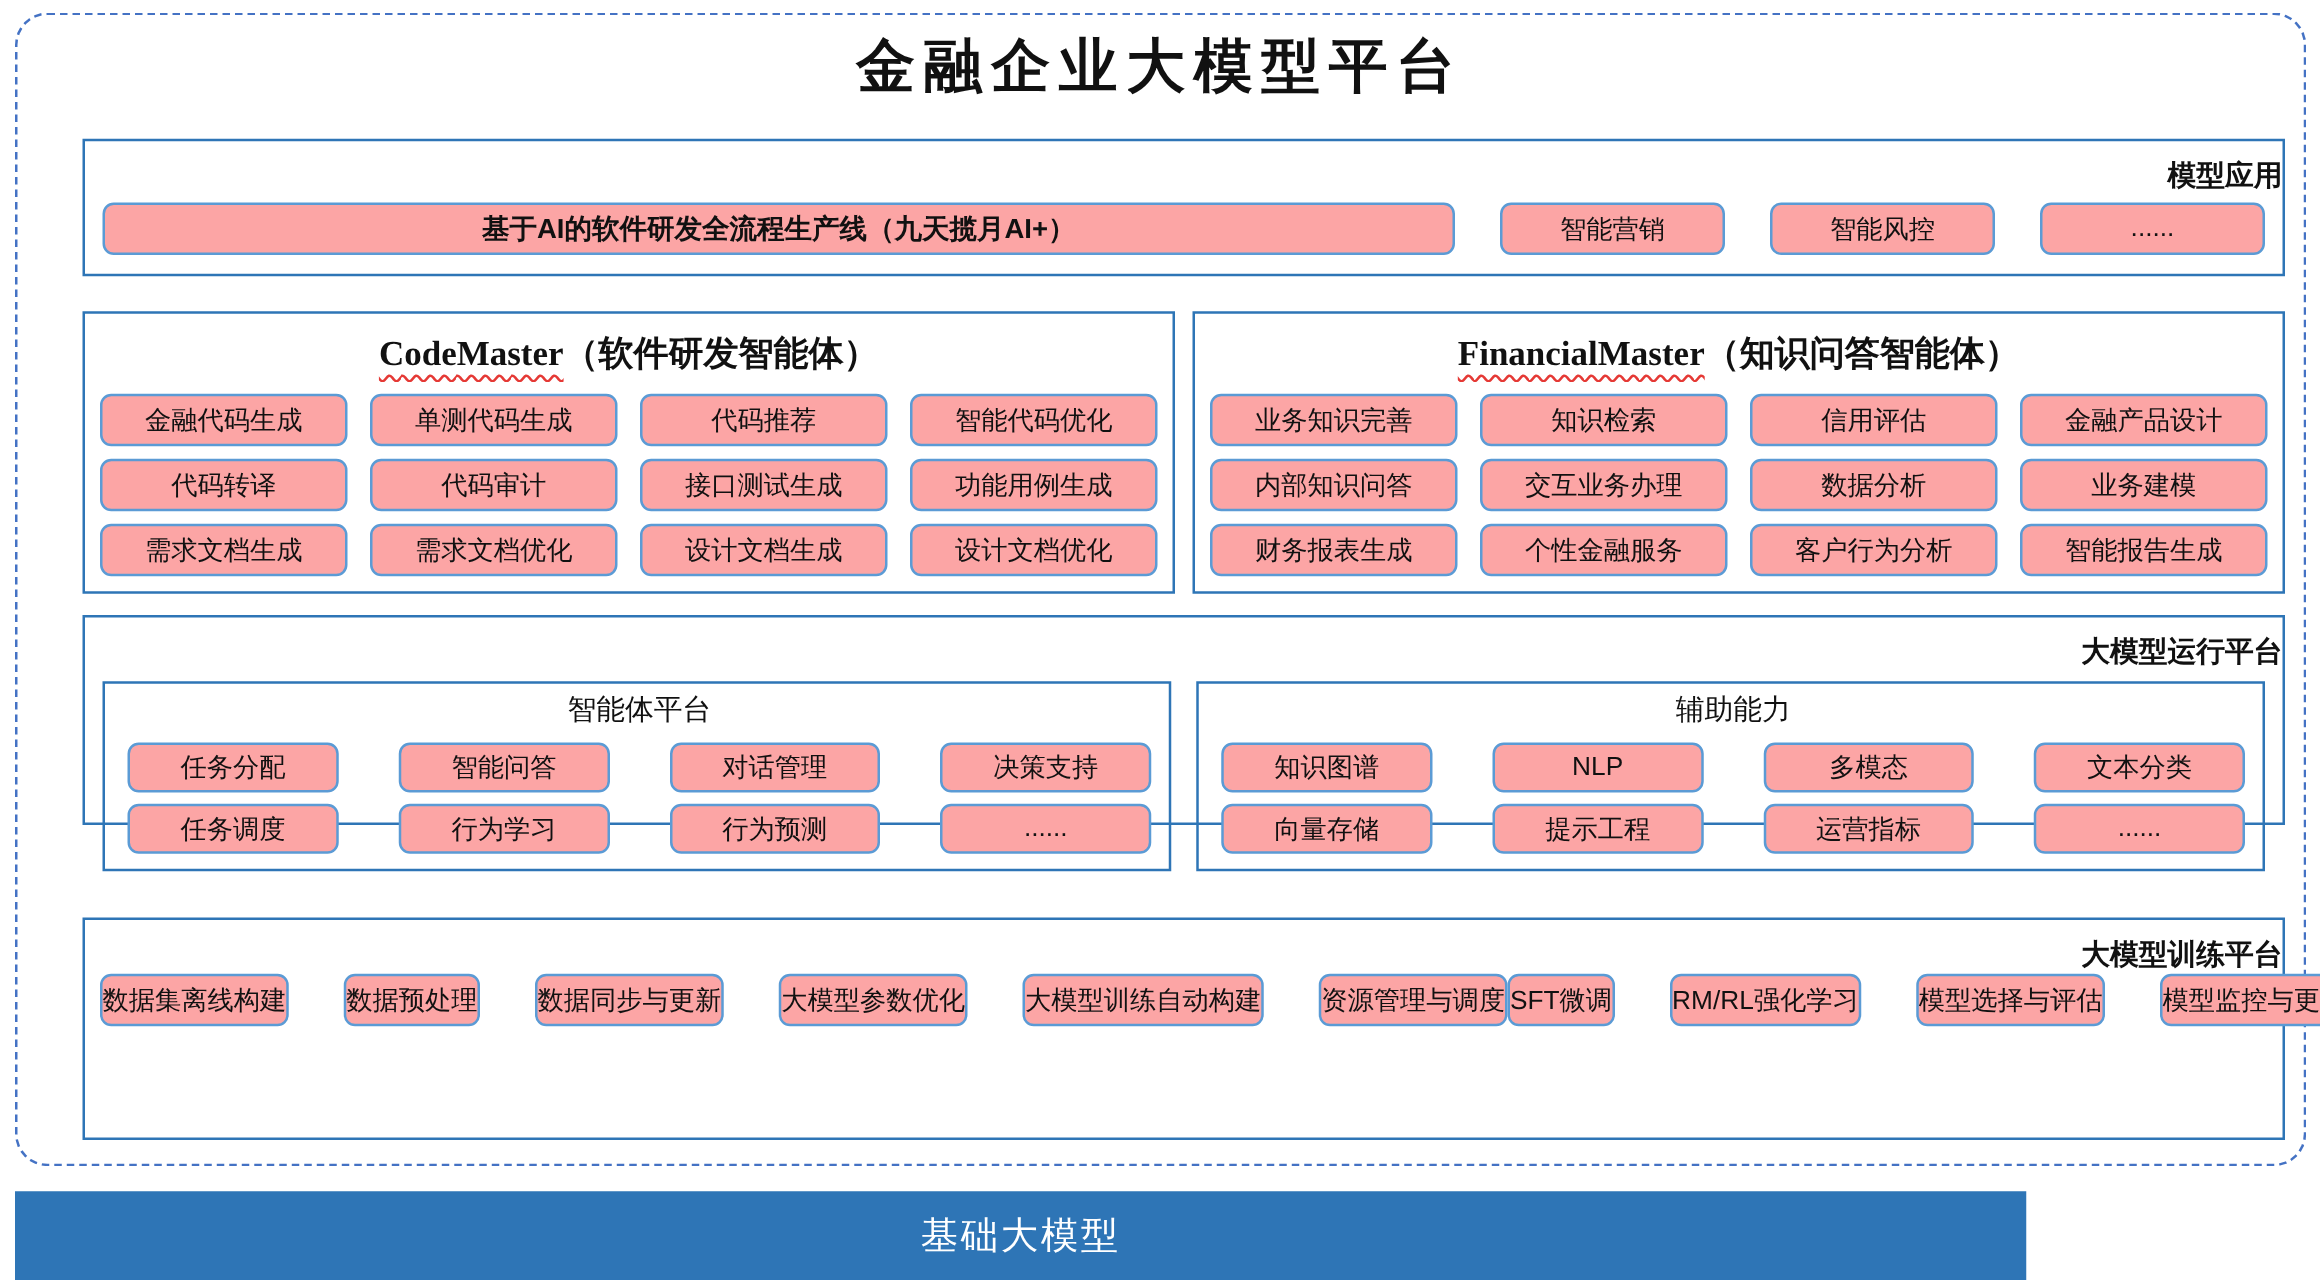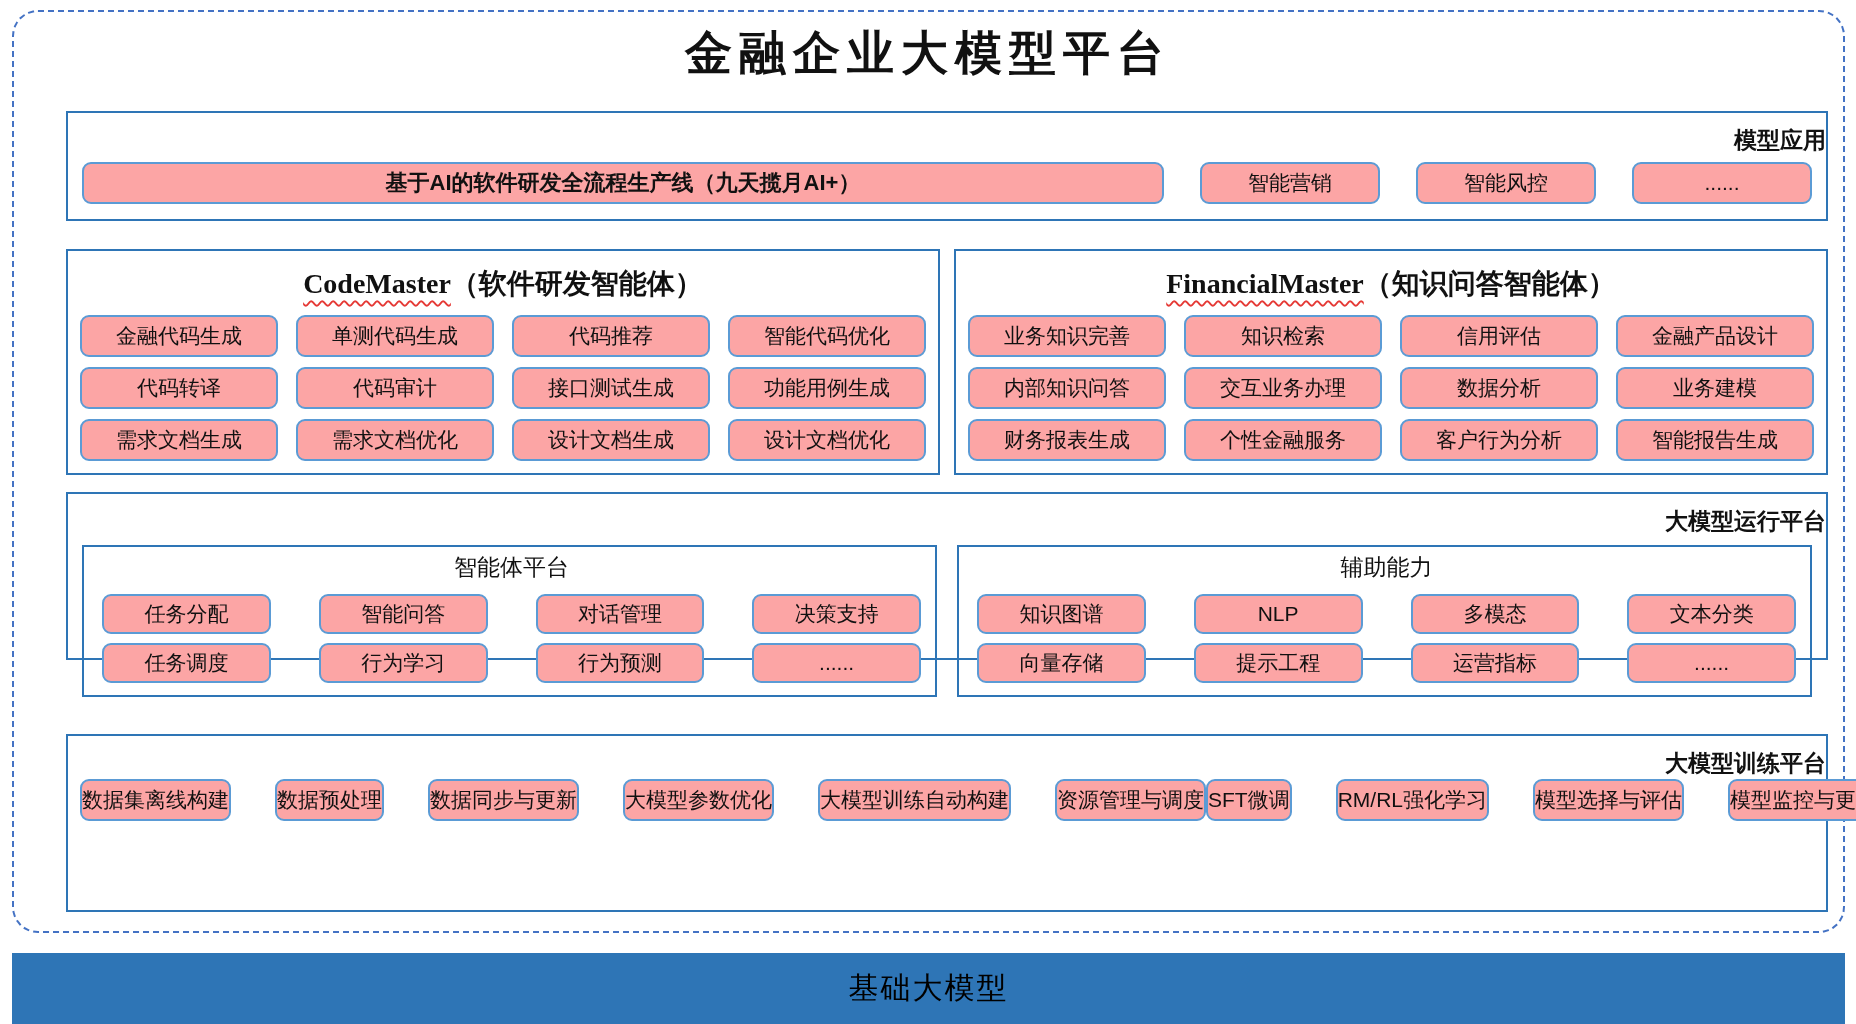--- a/index.html
+++ b/index.html
@@ -101,22 +101,22 @@
   .subbox .row .pill { flex: 1; height: 40px; }
 
   
   .sec-training { top: 734px; height: 178px; }
   .train-grid { flex: 1; display: flex; flex-direction: row; justify-content: space-evenly; padding: 0 20px 6px 12px; }
   .train-grid .row { display: flex; gap: 44px; }
   .train-grid .pill { flex: 1; }
 
   
   .foundation {
-    position: absolute; left: 12px; top: 953px; width: 1833px; height: 71px;
-    background: #2e75b6; color: #000000;
+    position: absolute; left: 12px; top: 953px; width: 1609px; height: 71px;
+    background: #2e75b6; color: #ffffff;
     display: flex; align-items: center; justify-content: center;
     font-size: 30px; letter-spacing: 2px;
   }
 </style>
 </head>
 <body>
 
 <div class="frame"></div>
 
 <div class="main-title">金融企业大模型平台</div>

